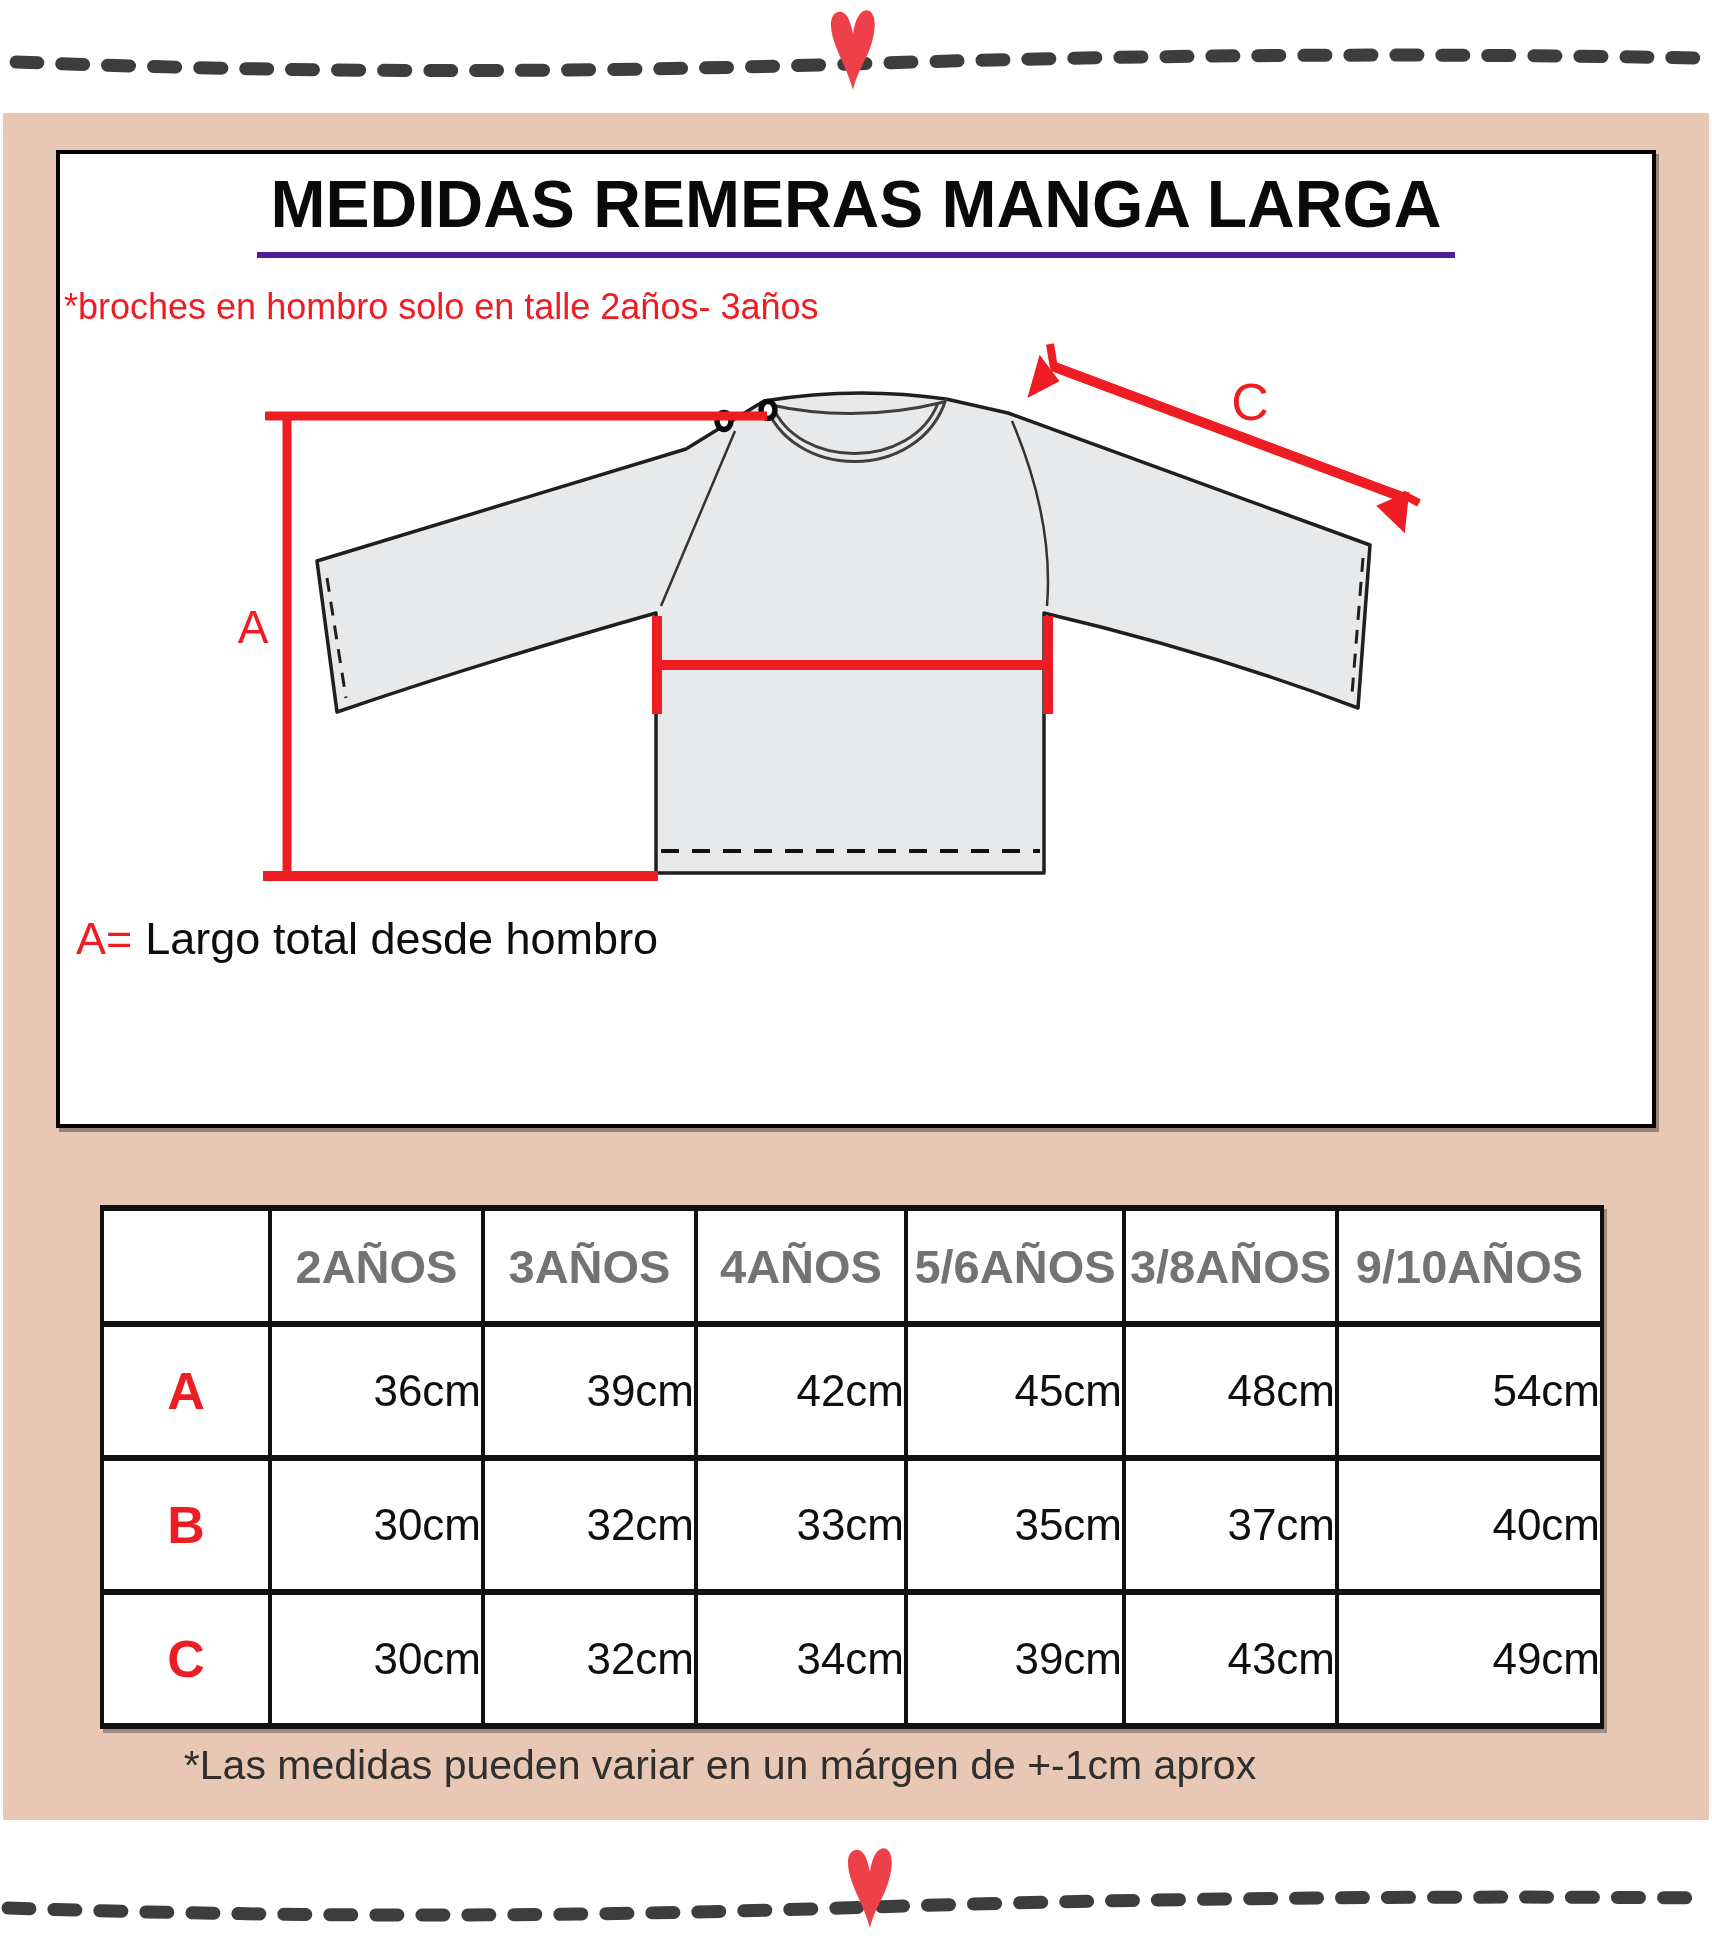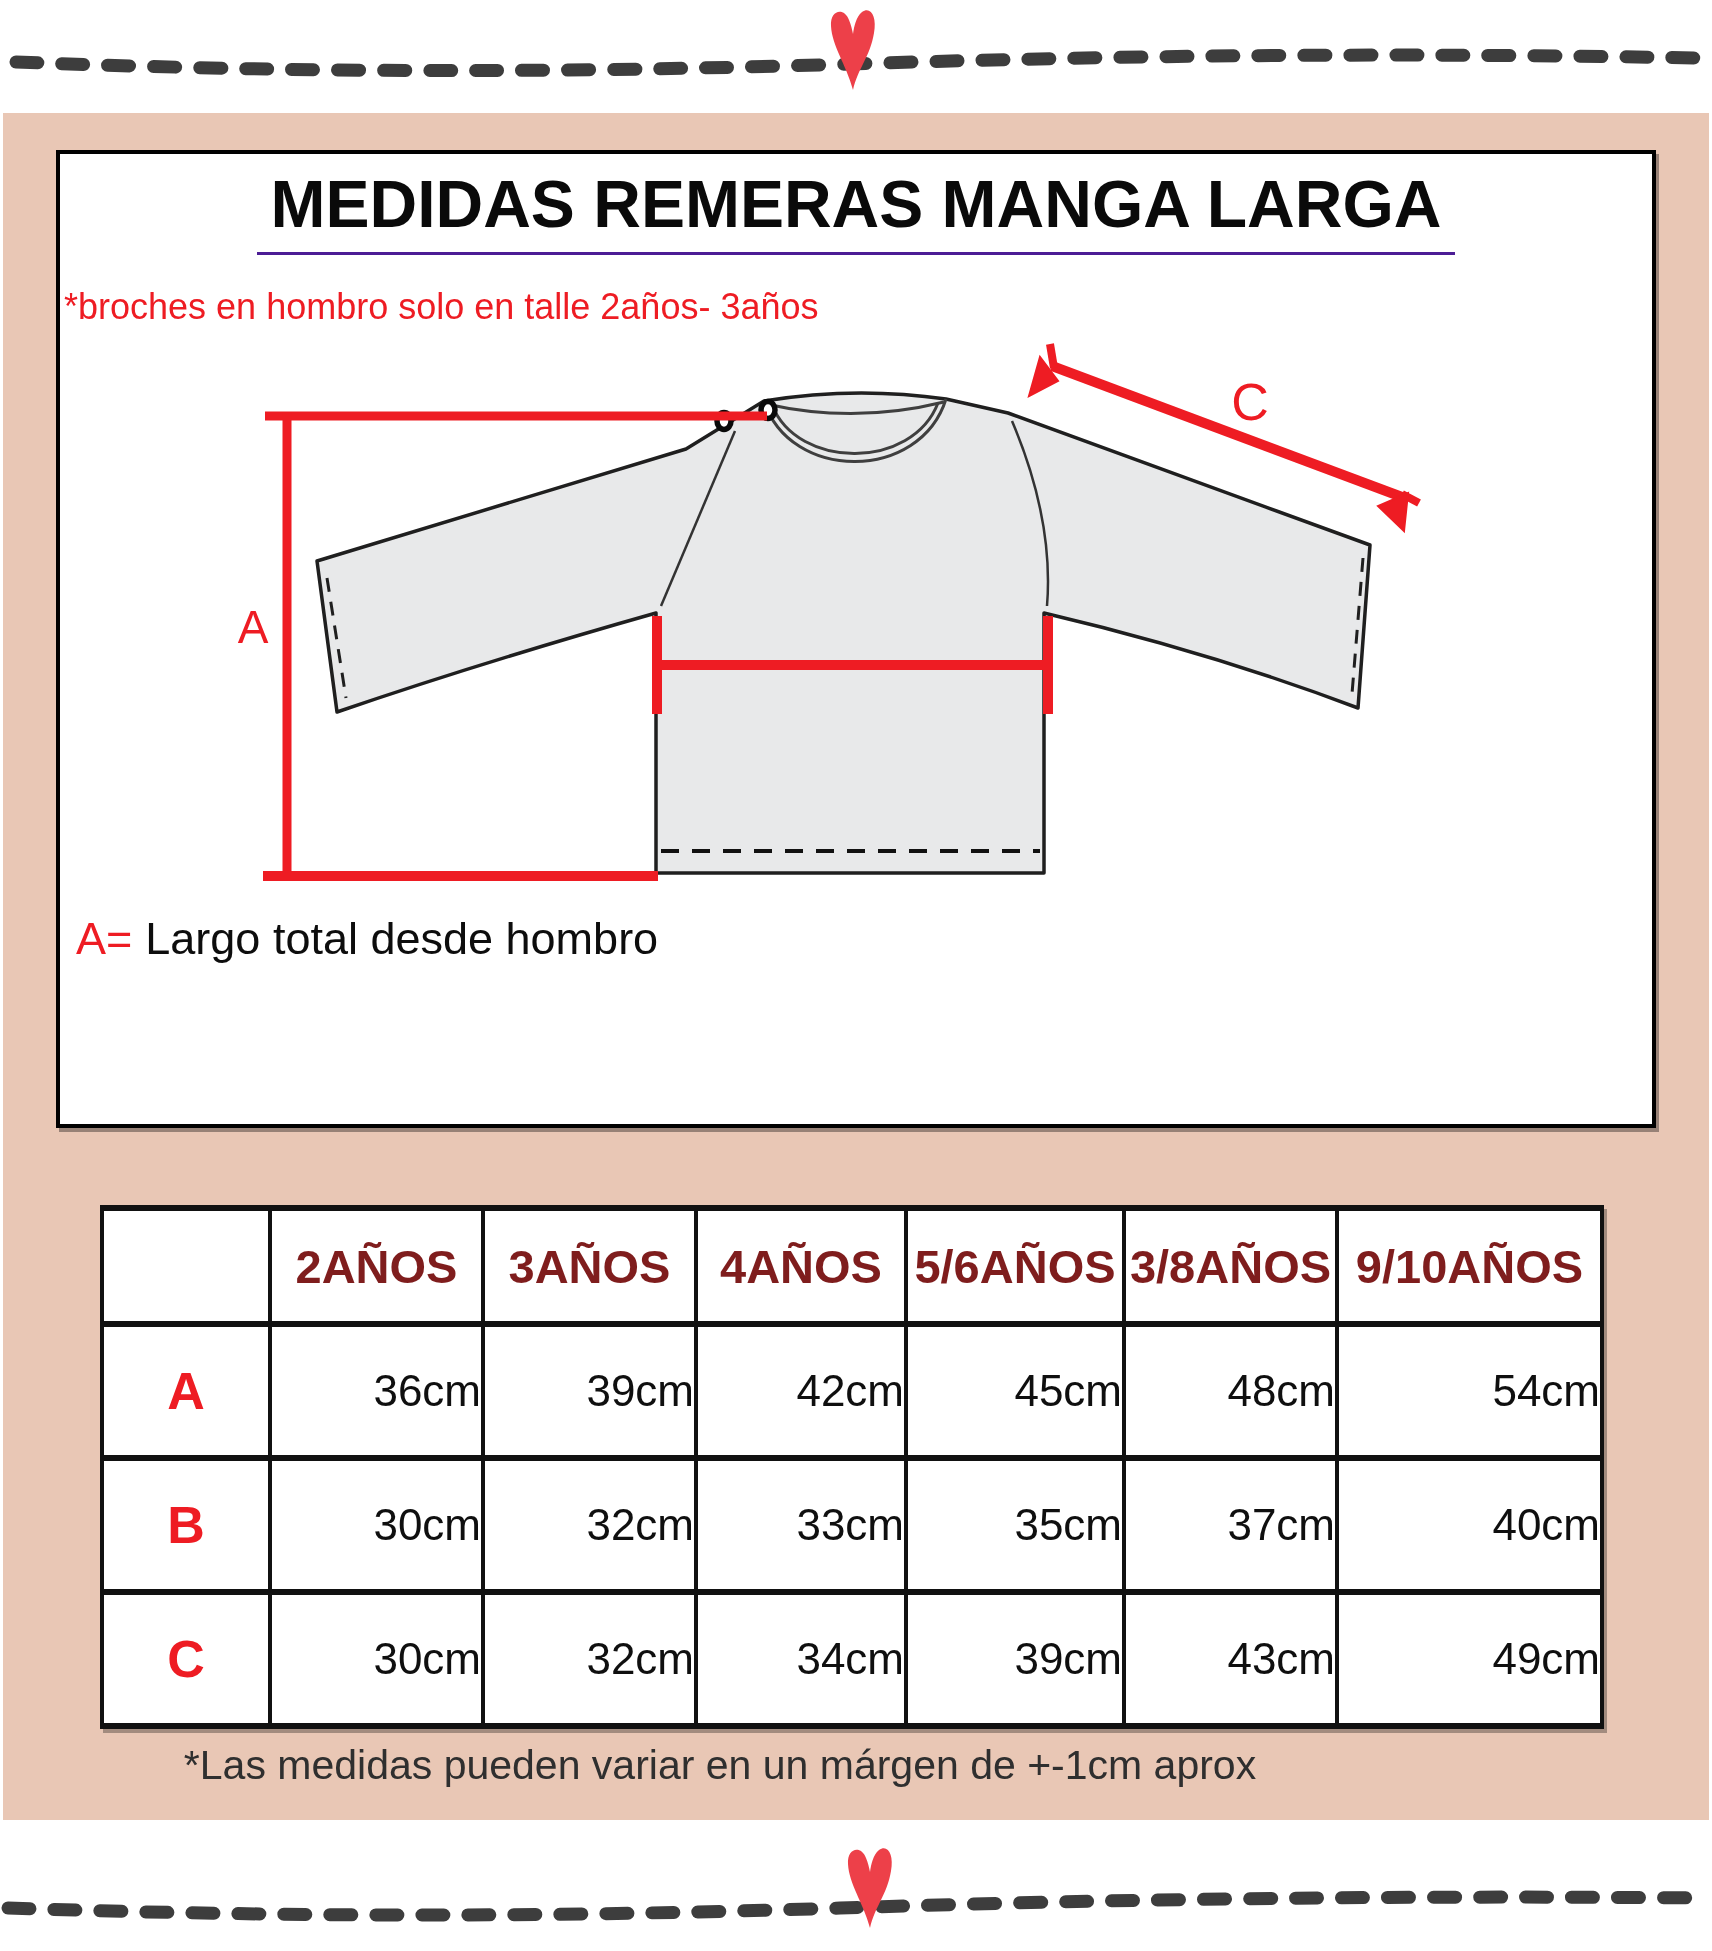--- a/index.html
+++ b/index.html
@@ -13,34 +13,34 @@
   .decor.bottom{top:1825px;height:126px;}
 
   
   .pink{position:absolute;left:3px;top:113px;width:1706px;height:1707px;background:#e9c7b5;}
 
   
   .panel{position:absolute;left:56px;top:150px;width:1592px;height:970px;background:#ffffff;
          border:4px solid #000;box-shadow:3px 4px 0 rgba(0,0,0,0.35);}
   .title-wrap{position:absolute;left:0;top:12px;width:100%;text-align:center;}
   .title-wrap span{display:inline-block;font-size:66px;font-weight:700;color:#0a0a0a;
-         border-bottom:3px solid #4c1d95;padding:0 14px 10px 14px;letter-spacing:0px;white-space:nowrap;}
+         border-bottom:6px solid #4c1d95;padding:0 14px 10px 14px;letter-spacing:0px;white-space:nowrap;}
   .note{position:absolute;left:4px;top:132px;font-size:36px;color:#ee1c23;white-space:nowrap;}
   .diagram-svg{position:absolute;left:0;top:0;width:1592px;height:970px;}
   .legend{position:absolute;left:16px;top:753px;font-size:45px;line-height:63px;color:#0d0d0d;text-align:right;}
   .legend .lk{color:#ee1c23;margin-right:13px;}
   .legend-row{white-space:nowrap;}
 
   
   table.sizes{position:absolute;left:100px;top:1205px;width:1500px;height:500px;
               border-collapse:collapse;table-layout:fixed;background:#ffffff;
               box-shadow:3px 4px 0 rgba(0,0,0,0.3);}
   table.sizes th,table.sizes td{border:4px solid #111;border-top-width:6px;border-bottom-width:6px;
               text-align:center;vertical-align:middle;padding:0;white-space:nowrap;overflow:visible;}
-  table.sizes tr.hdr th{font-size:47px;font-weight:700;color:#7f1d1d;height:110px;}
+  table.sizes tr.hdr th{font-size:47px;font-weight:700;color:#737373;height:110px;}
   table.sizes td{font-size:44px;font-weight:400;color:#0f0f0f;height:128px;text-align:right;}
   table.sizes th.rowlbl{font-size:52px;font-weight:700;color:#ee1c23;}
 
   .footnote{position:absolute;left:0;top:1742px;width:1440px;text-align:center;
             font-size:41px;color:#2f2f2f;}
 </style>
 </head>
 <body>
 
 <div id="canvas">

